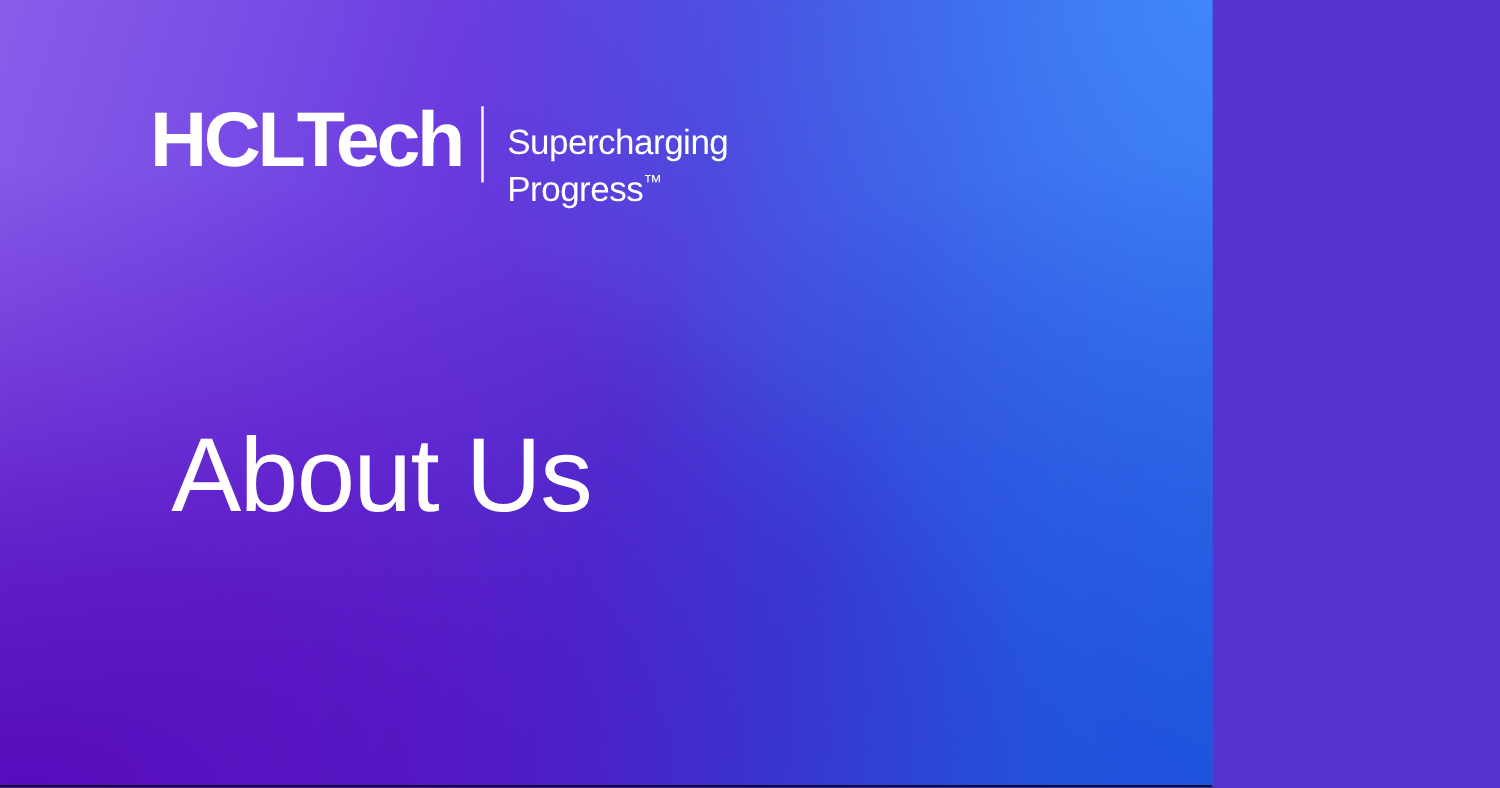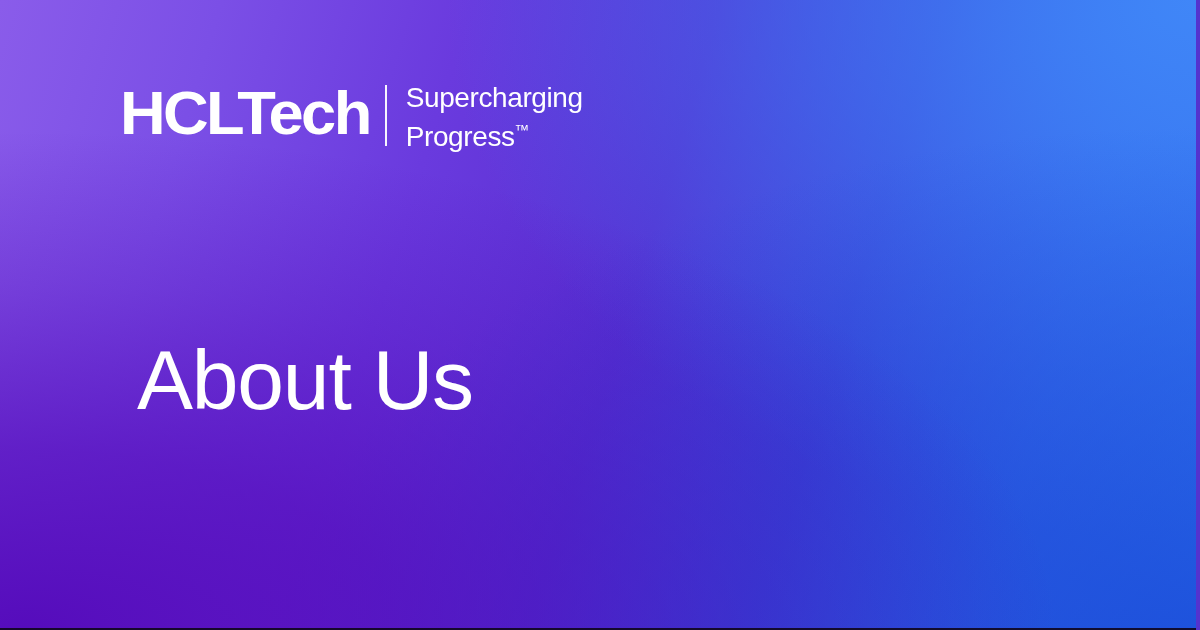--- a/index.html
+++ b/index.html
@@ -9,21 +9,21 @@
   body {
     width: 1200px;
     height: 630px;
     overflow: hidden;
     font-family: "Liberation Sans", sans-serif;
     background: #5433CE;
   }
 
   #banner {
     position: relative;
-    width: 1196px;
+    width: 970px;
     height: 630px;
     overflow: hidden;
     
     background-color: #5433CE;
     background-image:
       
       radial-gradient(120% 110% at 2% 100%,
         rgba(84, 9, 186, 0.96) 0%,
         rgba(84, 9, 186, 0.70) 26%,
         rgba(84, 9, 186, 0.30) 50%,
@@ -87,21 +87,21 @@
     height: 61px;
     background: #FFFFFF;
     opacity: 0.95;
     margin-left: 20px;
     margin-top: 5px;
     flex: none;
   }
 
   #tagline {
     margin-left: 19px;
-    margin-top: 2px;
+    margin-top: 18px;
     color: #FFFFFF;
     font-family: "Liberation Sans", sans-serif;
     font-size: 28px;
     font-weight: 400;
     line-height: 32px;
     letter-spacing: -0.4px;
     white-space: nowrap;
   }
   #tagline .tm {
     font-size: 15px;

